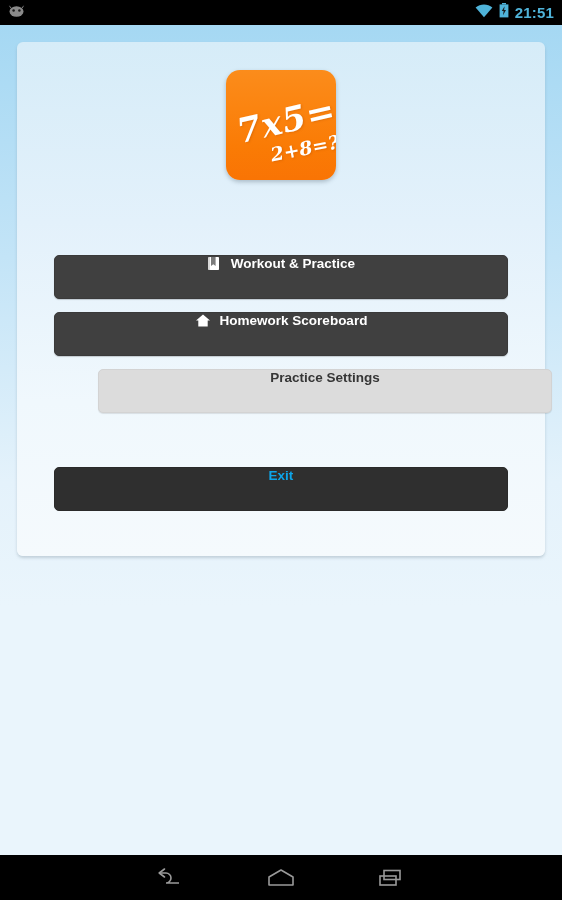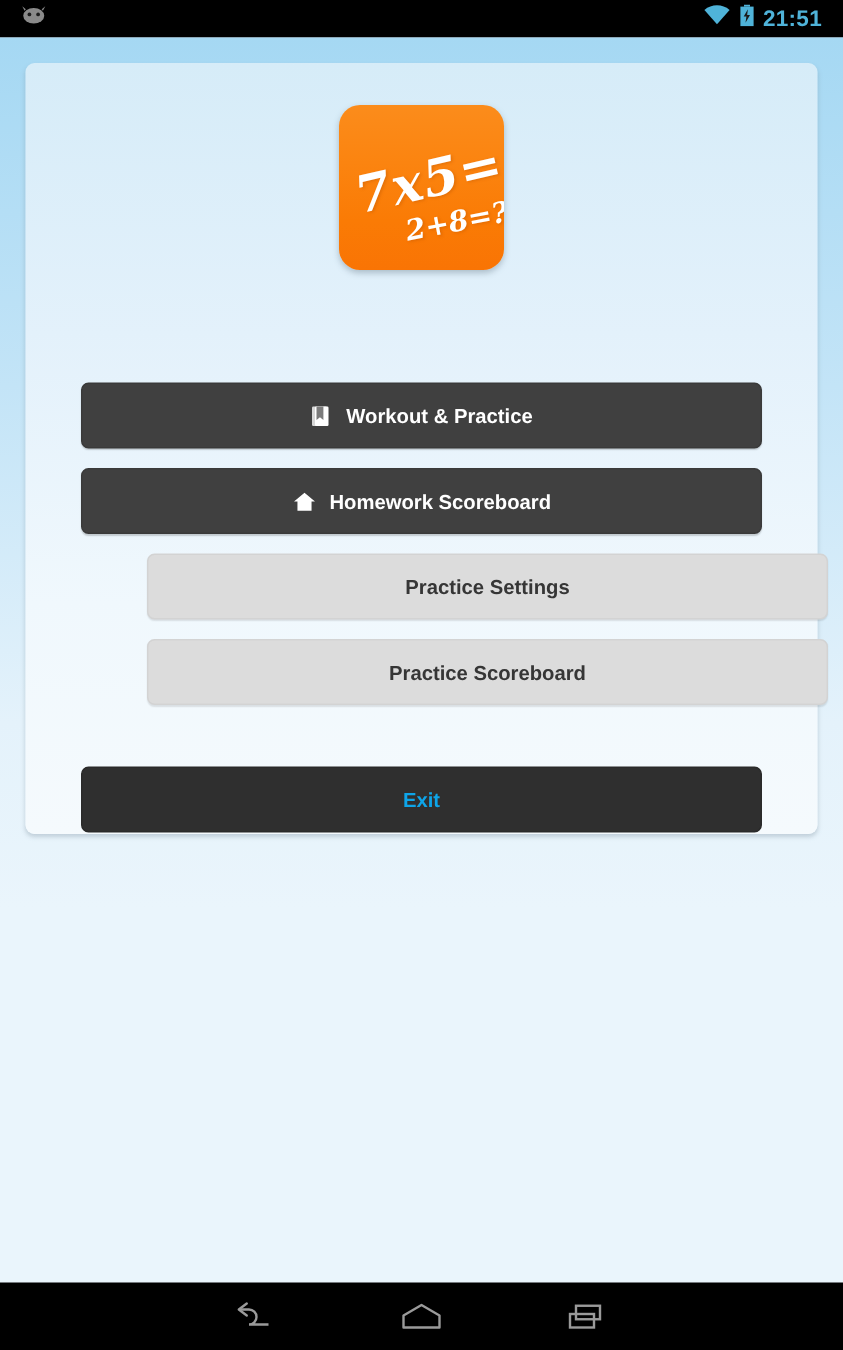--- a/index.html
+++ b/index.html
@@ -22,21 +22,21 @@
   
   #status-bar {
     position: absolute;
     left: 0; top: 0;
     width: 562px;
     height: 25px;
     background: #000000;
     display: flex;
     align-items: center;
     justify-content: space-between;
-    padding: 0 14px;
+    padding: 0 8px;
     box-sizing: border-box;
   }
   #status-left { display: flex; align-items: center; gap: 6px; }
   #status-right { display: flex; align-items: center; gap: 6px; }
   .status-time {
     color: #4fb3d9;
     font-size: 15px;
     font-weight: bold;
     letter-spacing: 0.2px;
     line-height: 1;
@@ -111,21 +111,21 @@
 
   
   #menu {
     position: absolute;
     left: 37px;
     top: 213px;
     width: 454px;
   }
   .menu-btn {
     display: flex;
-    align-items: center;
+    align-items: flex-start;
     justify-content: center;
     gap: 9px;
     width: 454px;
     height: 44px;
     border-radius: 5px;
     font-size: 13.5px;
     font-weight: bold;
     box-sizing: border-box;
     cursor: pointer;
     user-select: none;
@@ -242,23 +242,20 @@
       </div>
 
       <div class="gap-sm"></div>
 
       <div class="menu-btn light">
         <span>Practice Settings</span>
       </div>
 
       <div class="gap-sm"></div>
 
-      <div class="menu-btn light">
-        <span>Practice Scoreboard</span>
-      </div>
 
       <div class="gap-lg"></div>
 
       <div class="menu-btn exit">
         <span>Exit</span>
       </div>
 
     </div>
   </div>
 

